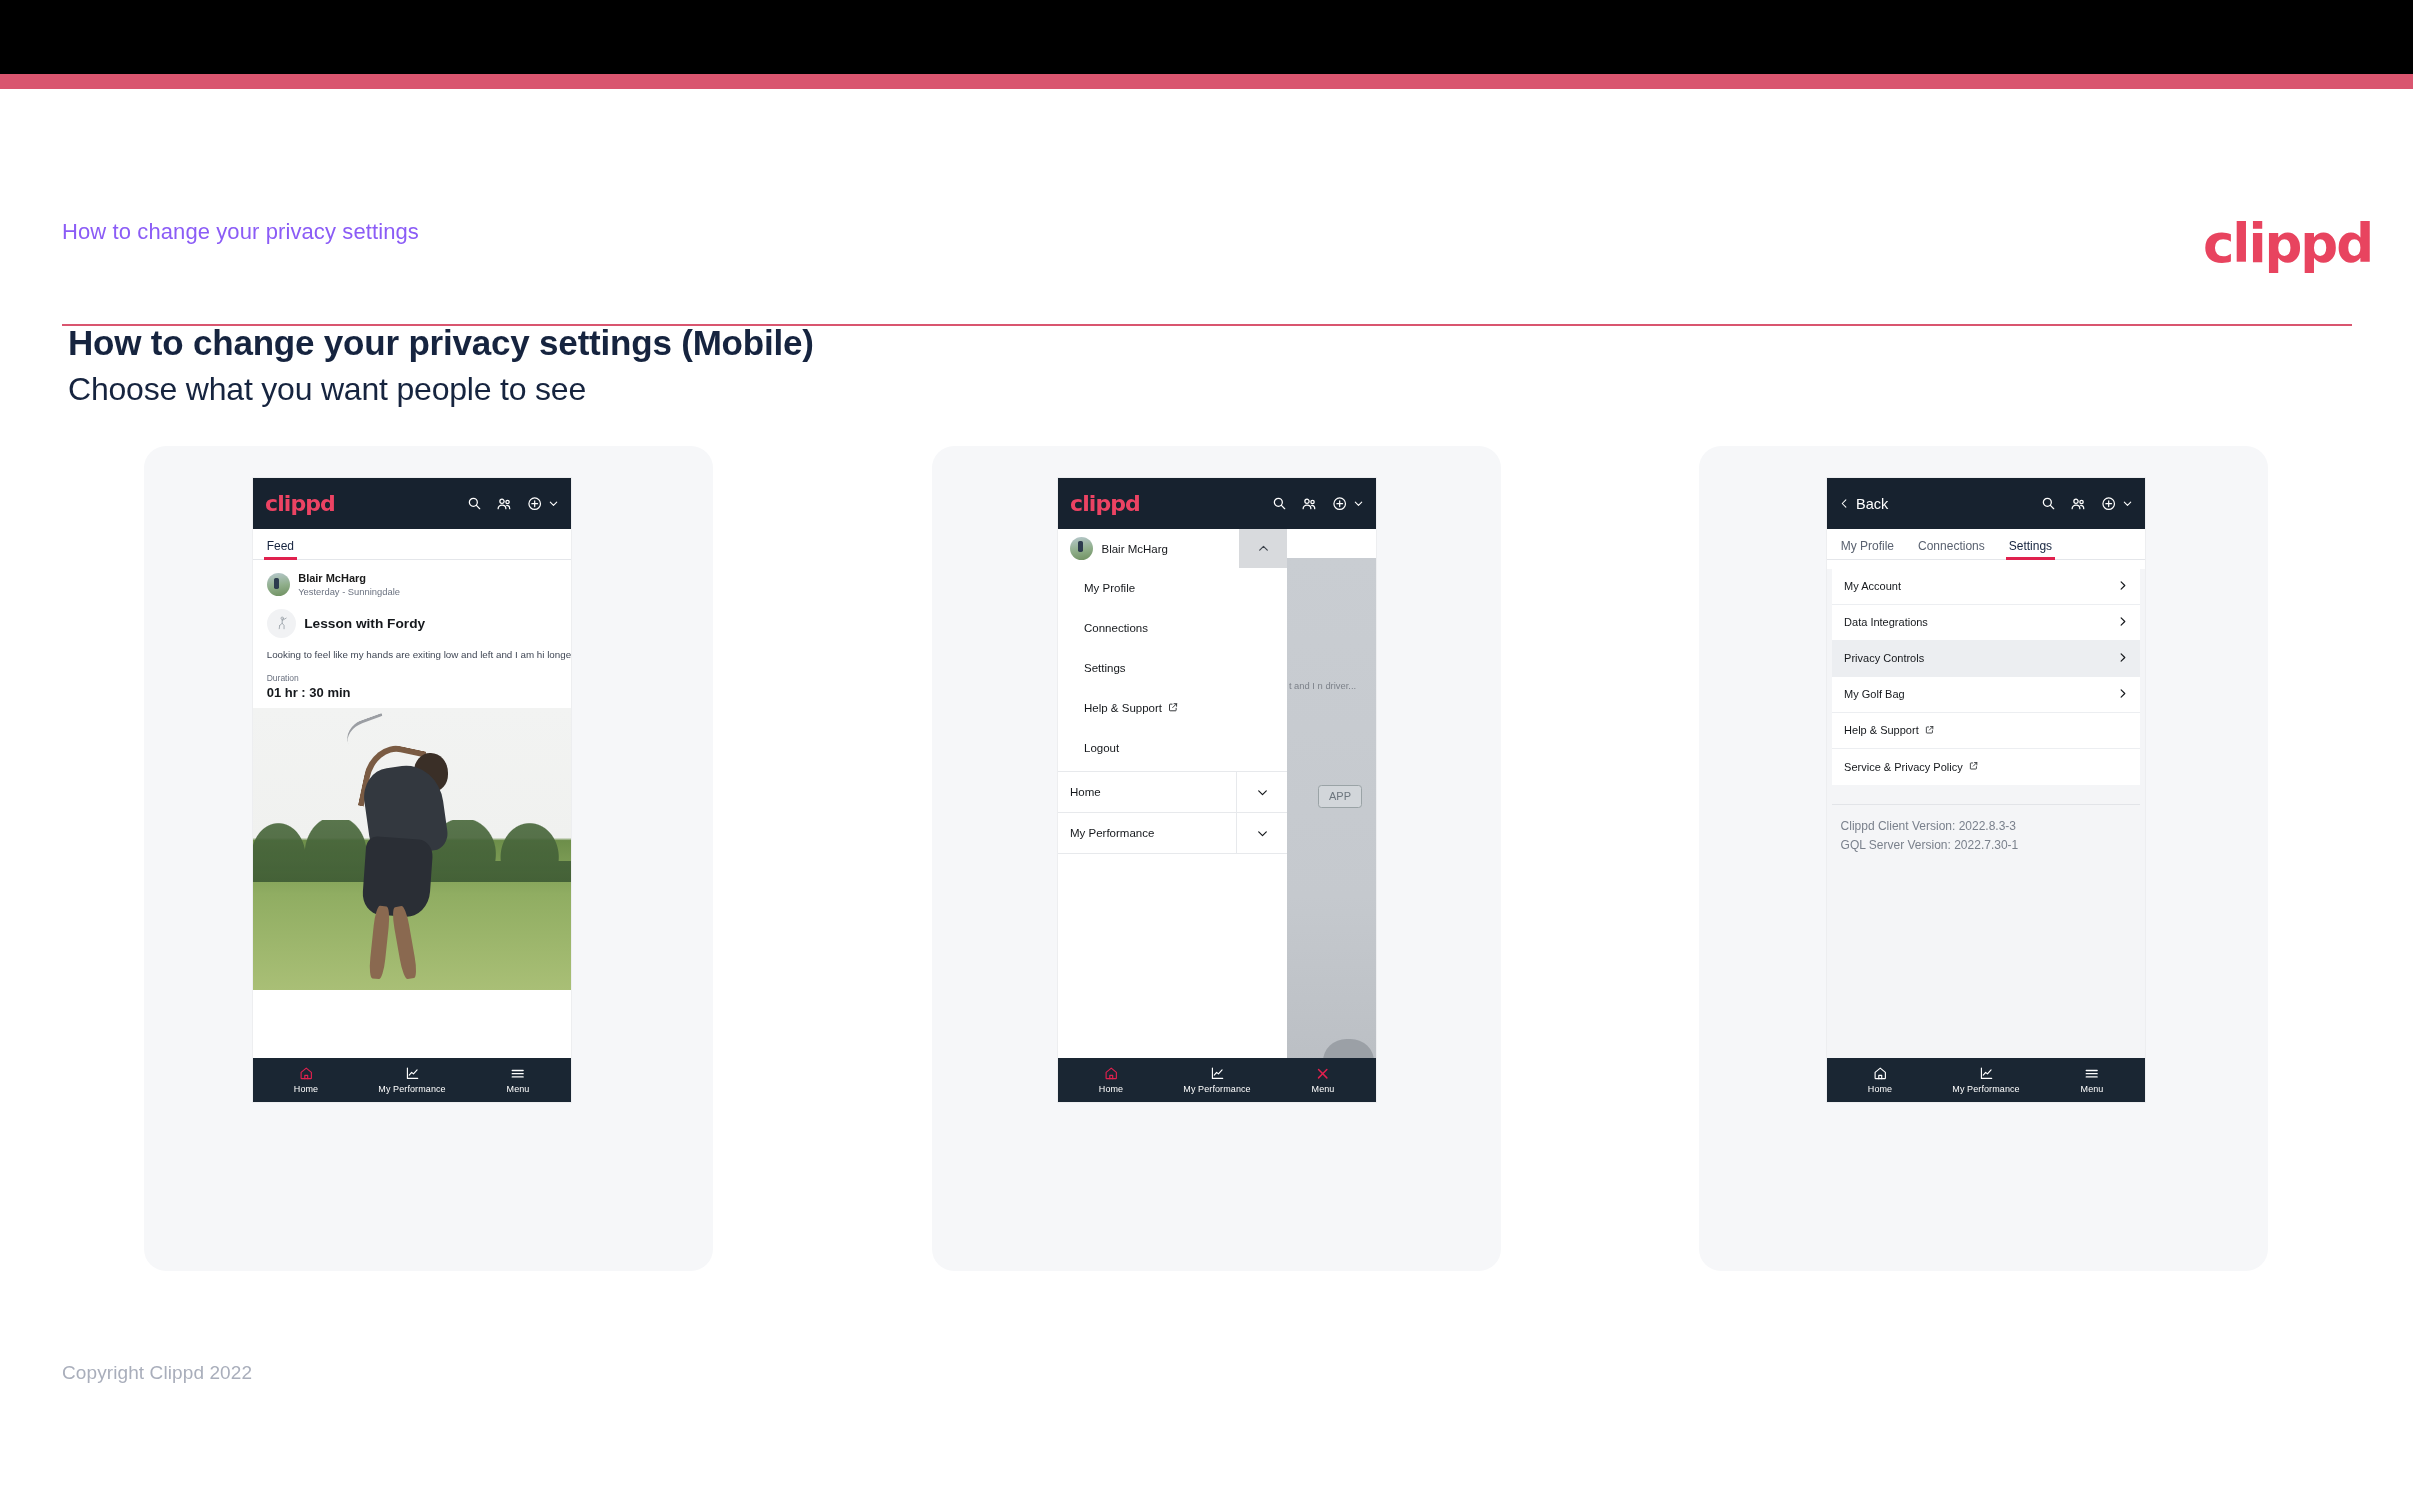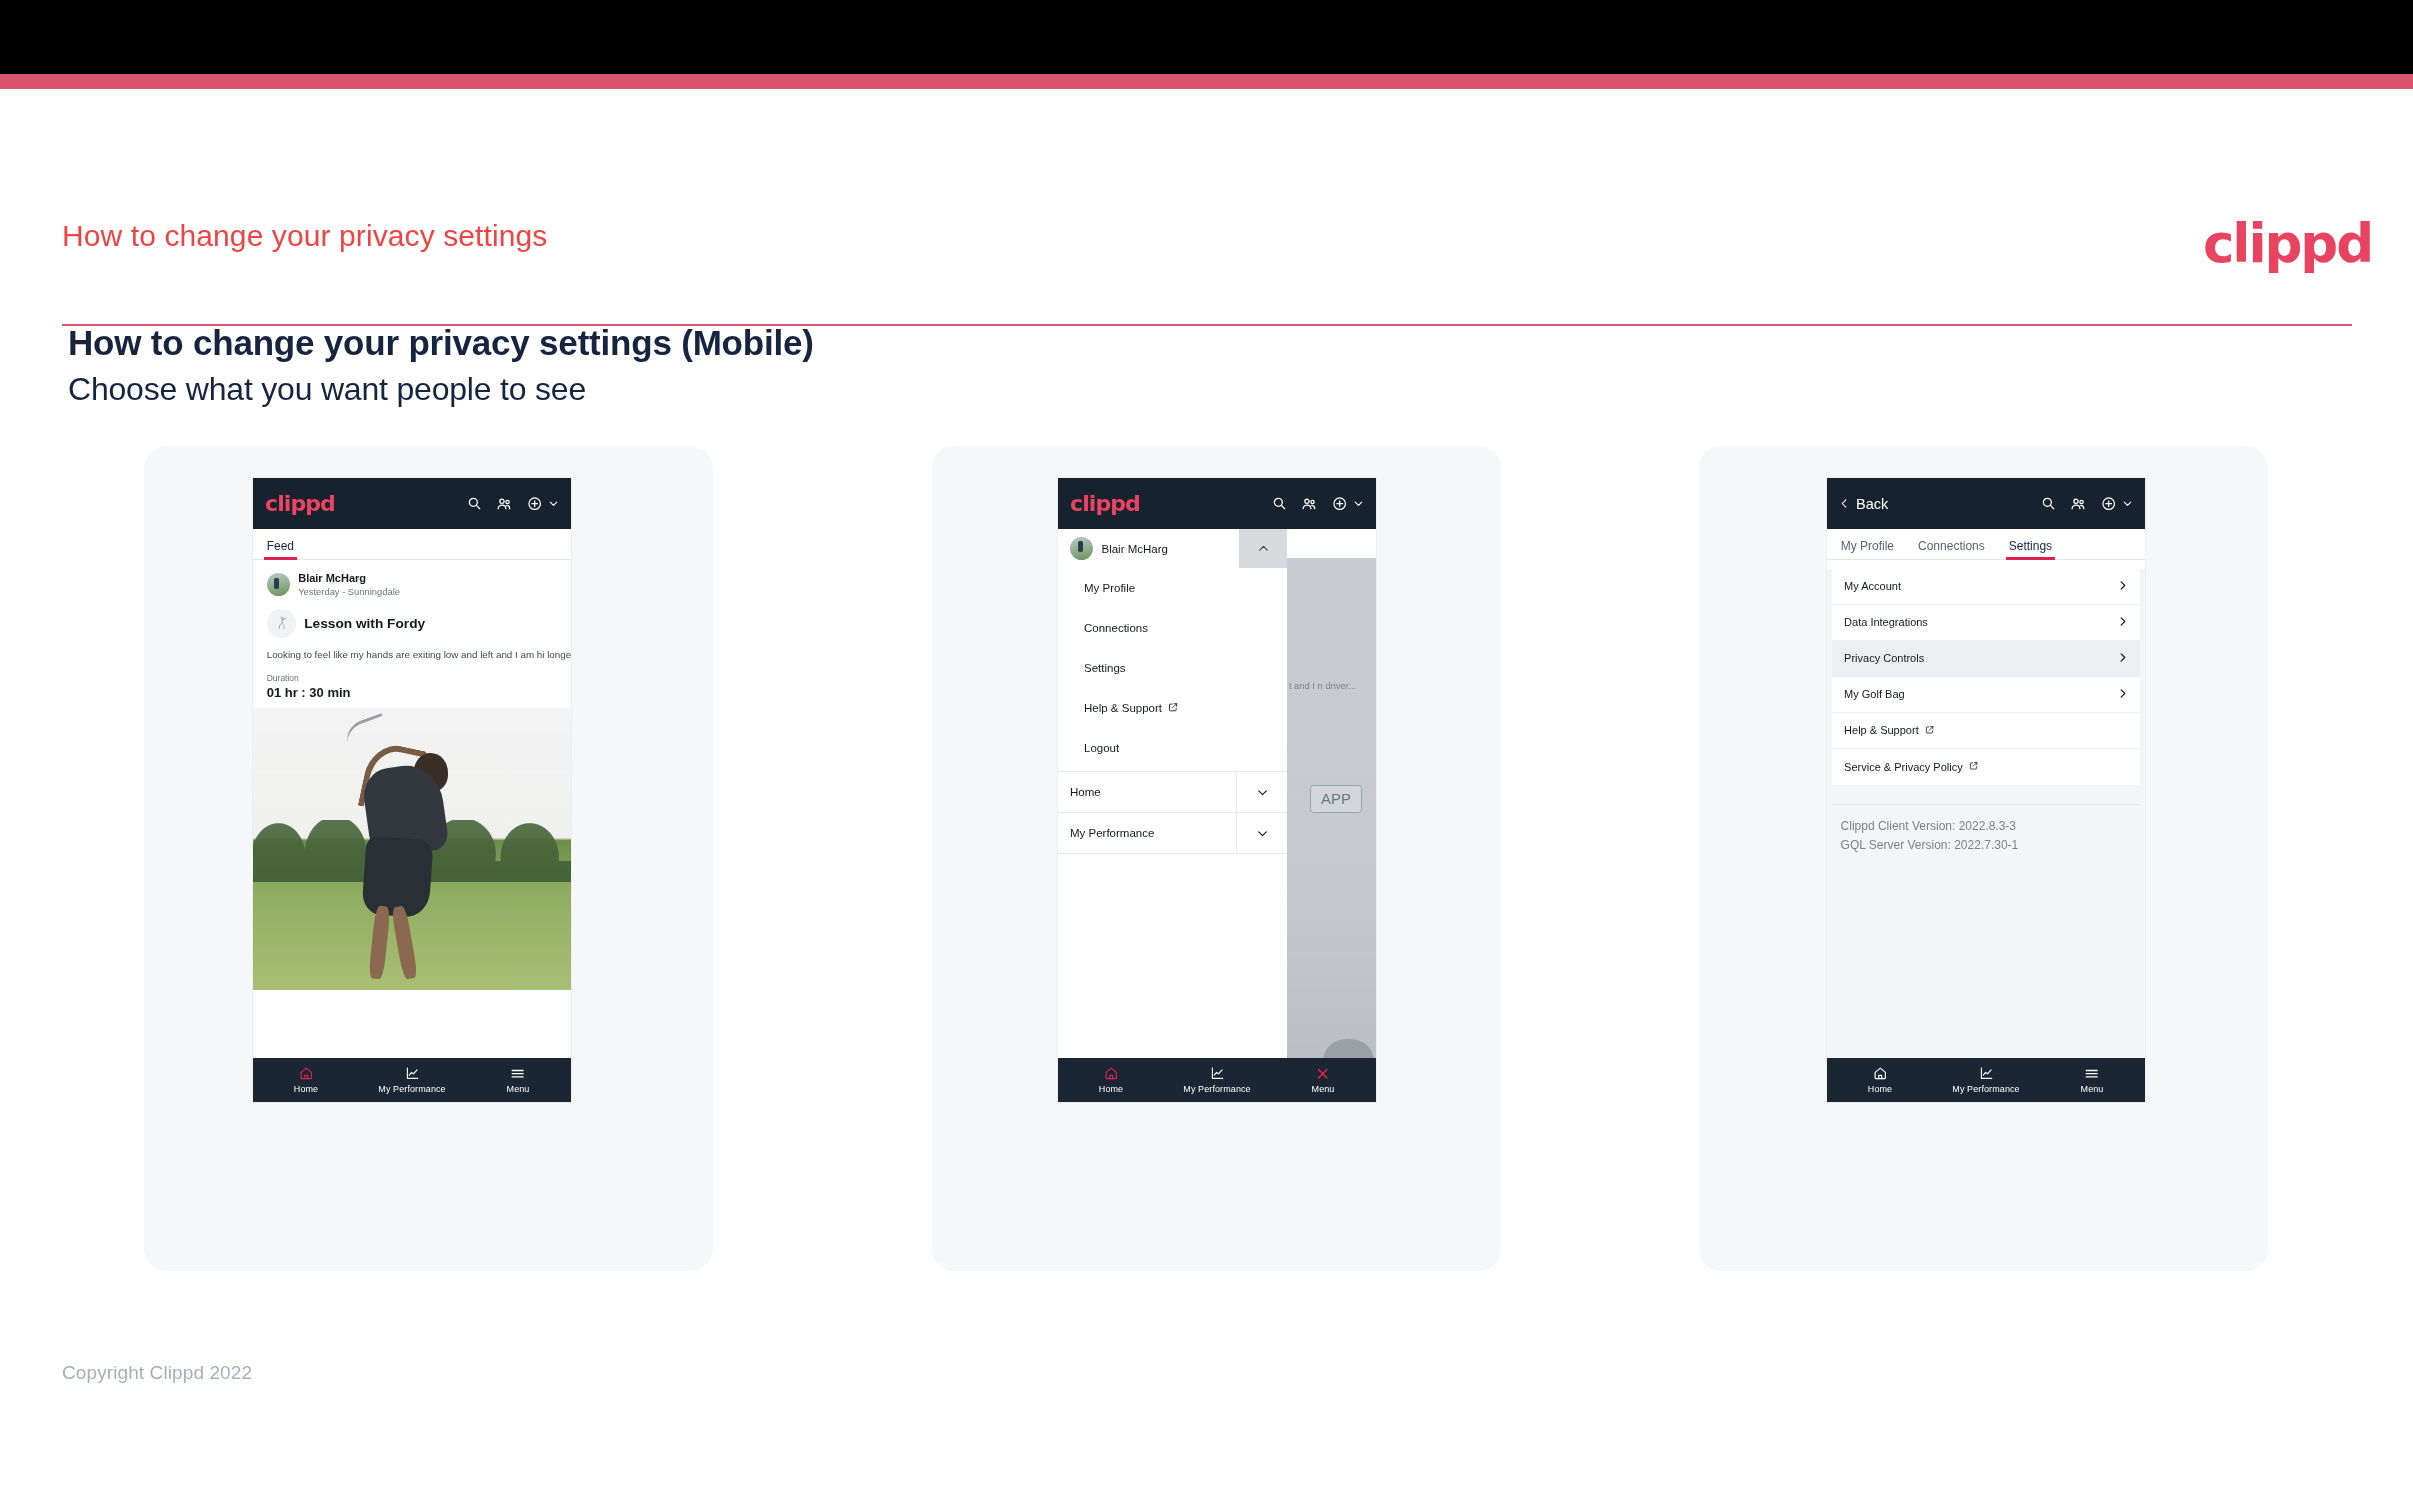--- a/index.html
+++ b/index.html
@@ -12,21 +12,21 @@
     overflow:hidden;
     position:relative;
   }
   
   .top-black-bar { position:absolute; left:0; top:0; width:2413px; height:74px; background:#000000; }
   .top-pink-bar  { position:absolute; left:0; top:74px; width:2413px; height:14.5px; background:#d9556f; }
 
   .slide-header { position:absolute; left:0; top:89px; width:2413px; height:148px; background:#fff; }
   .header-title {
     position:absolute; left:62px; top:130px;
-    font-size:30px; font-weight:400; letter-spacing:0.1px; color:#ef4444;
+    font-size:22px; font-weight:400; letter-spacing:0.1px; color:#8b5cf6;
   }
   .header-logo {
     position:absolute; right:41px; top:128px;
     font-size:53px; font-weight:700; letter-spacing:-2.1px;
     color:#e8445f; line-height:1;
     font-family:"DejaVu Sans", sans-serif;
   }
   .header-rule {
     position:absolute; left:62px; top:235px; width:2290px; height:1.7px;
     background:#d9556f;
@@ -200,21 +200,21 @@
   .bg-dim .photo-strip {
     position:absolute; left:229px; top:29px; width:89px; bottom:0;
     background:linear-gradient(to bottom,#c9cdd2 0%,#c5c9ce 62%,#b9bdc2 100%);
   }
   .bg-dim .dim-text {
     position:absolute; right:5.1px; top:150px; width:82px;
     font-size:9.4px; color:#7c8189; line-height:1.55; text-align:left;
   }
   .bg-dim .app-chip {
     position:absolute; right:13.7px; top:256px; padding:4.3px 10.3px;
-    border:0.9px solid #9aa3a6; color:#6c757d; font-size:15px; border-radius:3.4px;
+    border:0.9px solid #9aa3a6; color:#6c757d; font-size:11px; border-radius:3.4px;
     background:#d2d6da;
   }
   .bg-dim .cap {
     position:absolute; right:1.7px; bottom:15.4px; width:51px; height:48px;
     background:#9ba0a6; border-radius:46% 46% 30% 30%;
   }
   .drawer {
     position:absolute; left:0; top:0; width:229px; background:#ffffff;
   }
   .drawer-head {

